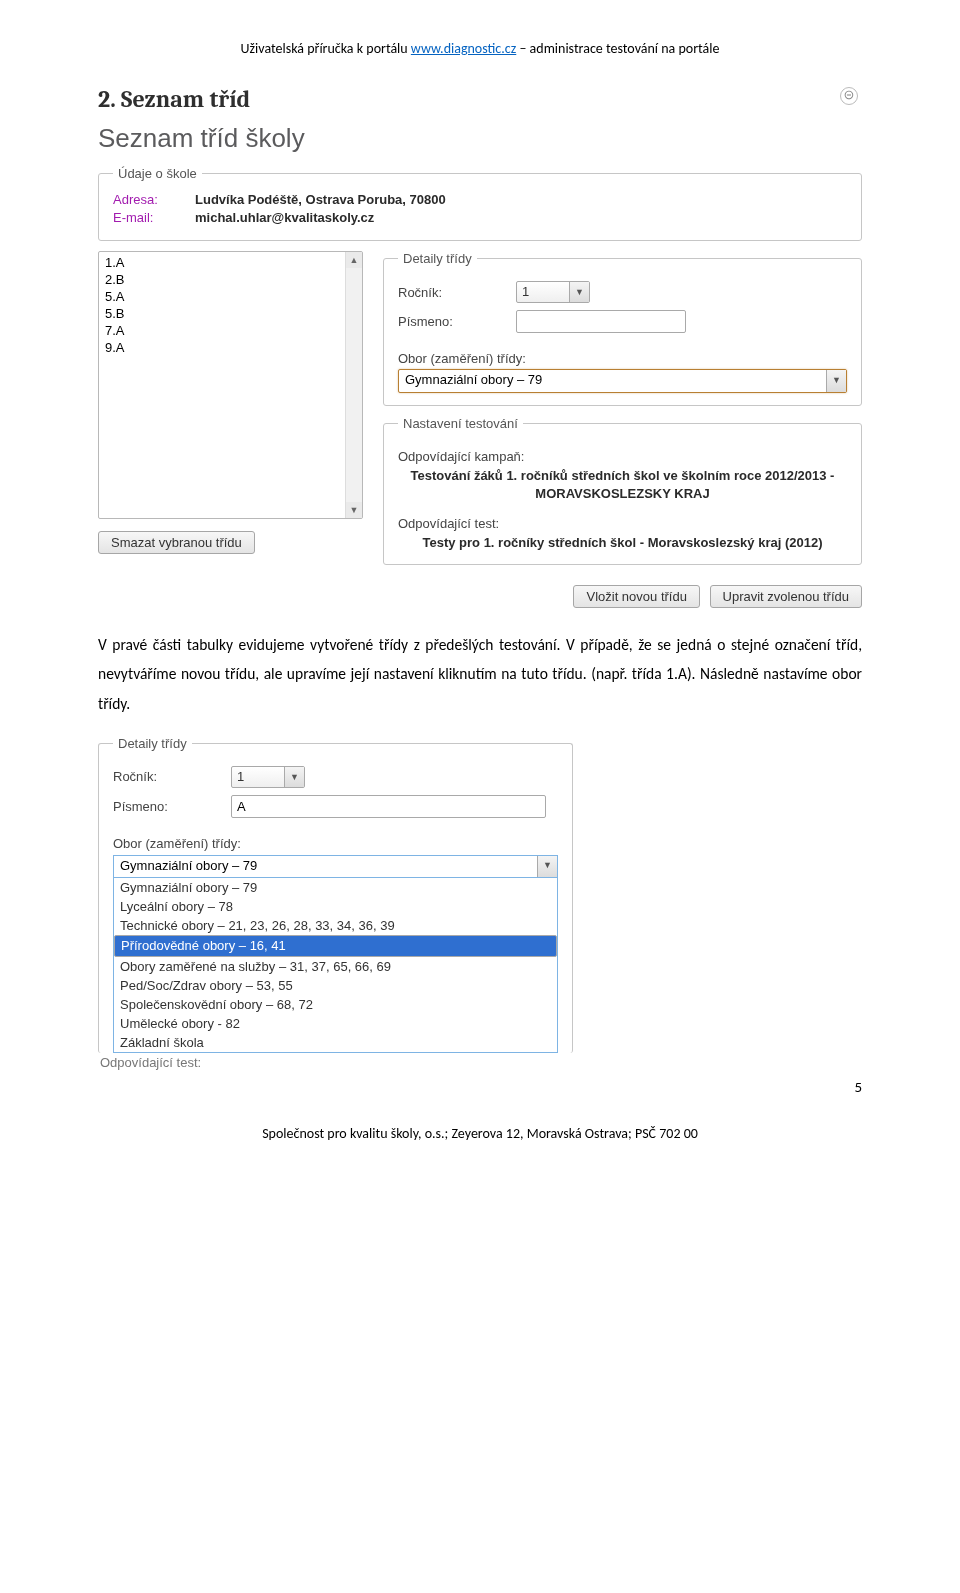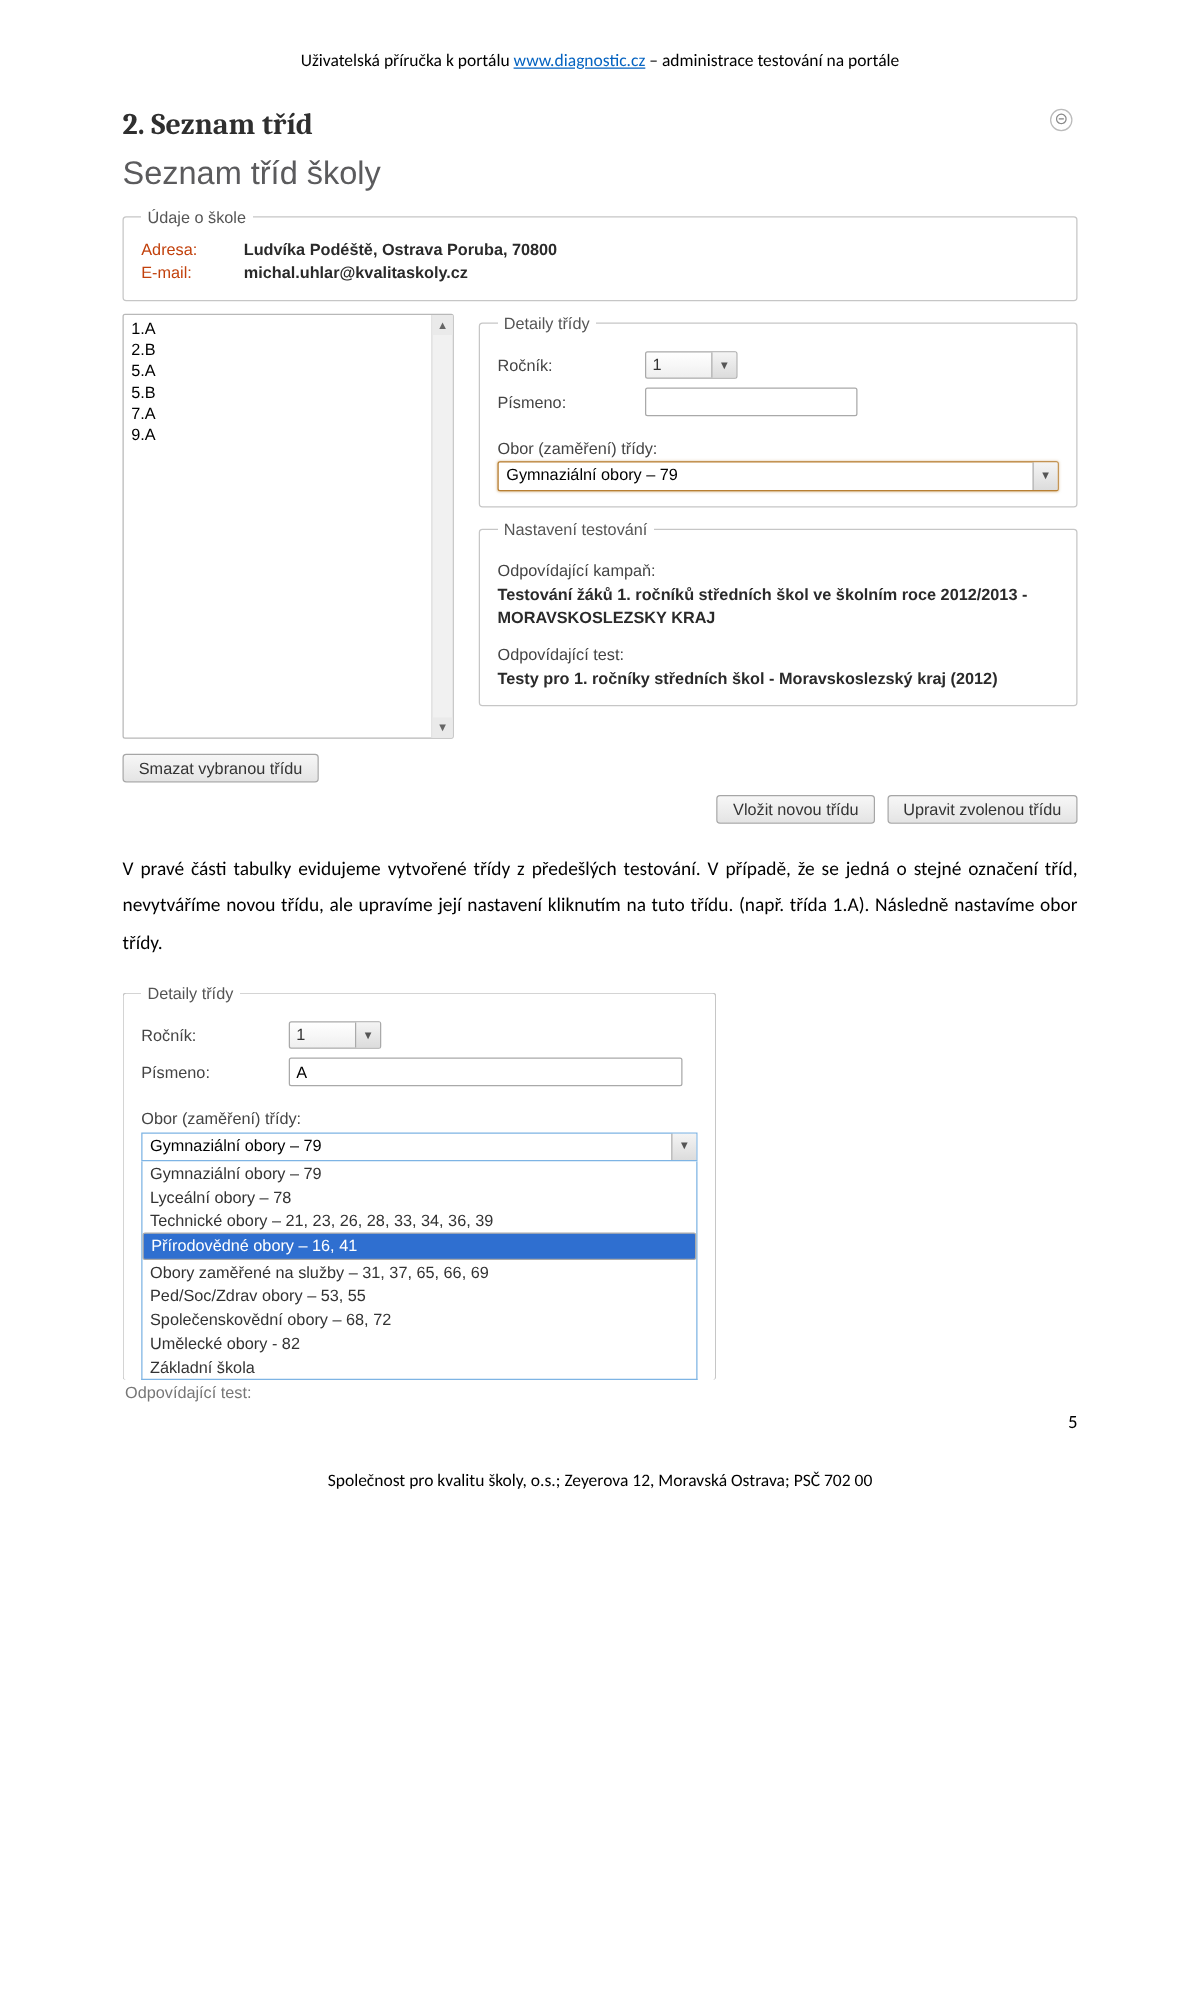--- a/index.html
+++ b/index.html
@@ -61,29 +61,29 @@
     border-radius: 3px;
     margin: 0 0 10px 0;
     padding: 8px 14px 12px 14px;
   }
   fieldset.sbox legend {
     color: #555;
     padding: 0 5px;
     font-size: 13px;
   }
   .row { display: flex; margin: 3px 0; }
-  .row .lbl { width: 82px; color: #c2410c; }
+  .row .lbl { width: 82px; color: #a21caf; }
   .row .val { font-weight: bold; color: #2a2a2a; }
   .cols { display: flex; gap: 20px; }
   .leftcol { flex: 0 0 265px; }
   .rightcol { flex: 1; }
   .listbox {
     border: 1px solid #b8b8b8;
     border-radius: 2px;
-    height: 340px;
+    height: 268px;
     background: #fff;
     position: relative;
     padding: 2px 18px 2px 4px;
     font-size: 13px;
     color: #000;
   }
   .listbox .item { padding: 0 2px; line-height: 17px; }
   .listbox .scroll {
     position: absolute; right: 0; top: 0; bottom: 0; width: 17px;
     background: #f1f1f1;
@@ -147,21 +147,21 @@
     padding: 2px 24px 2px 6px;
     position: relative;
     width: 100%;
     height: 24px;
     font-size: 13px;
     color: #000;
     border-radius: 2px;
     box-shadow: 0 0 2px rgba(184,127,50,0.5);
   }
   .fslabel { color: #444; margin: 10px 0 3px 0; }
-  .fsbold { font-weight: bold; color: #2a2a2a; line-height: 1.35; }
+  .fsbold { font-weight: bold; color: #2a2a2a; line-height: 1.35; text-align: center; }
   .btnrow { text-align: right; margin-top: 10px; }
   .btnrow .btn { margin-left: 6px; }
 
   .body-para {
     font-size: 15.5px;
     line-height: 1.9;
     color: #000;
     margin: 22px 0 18px 0;
     text-align: justify;
   }

